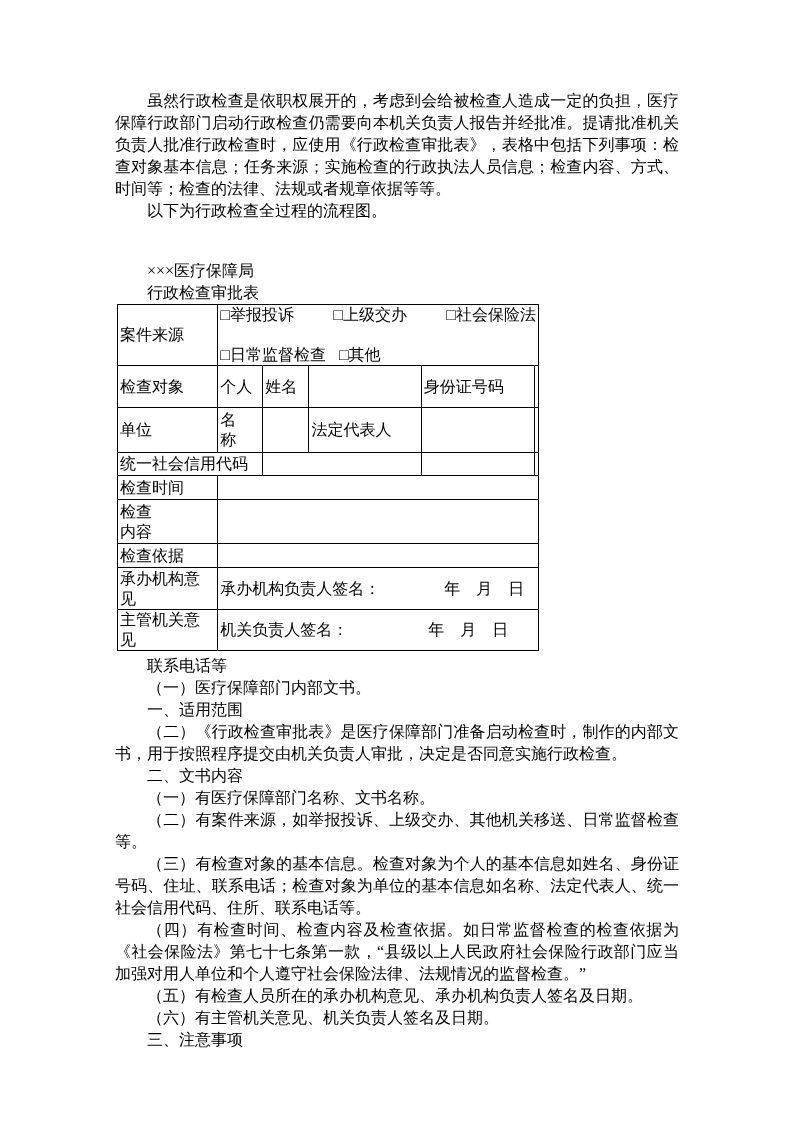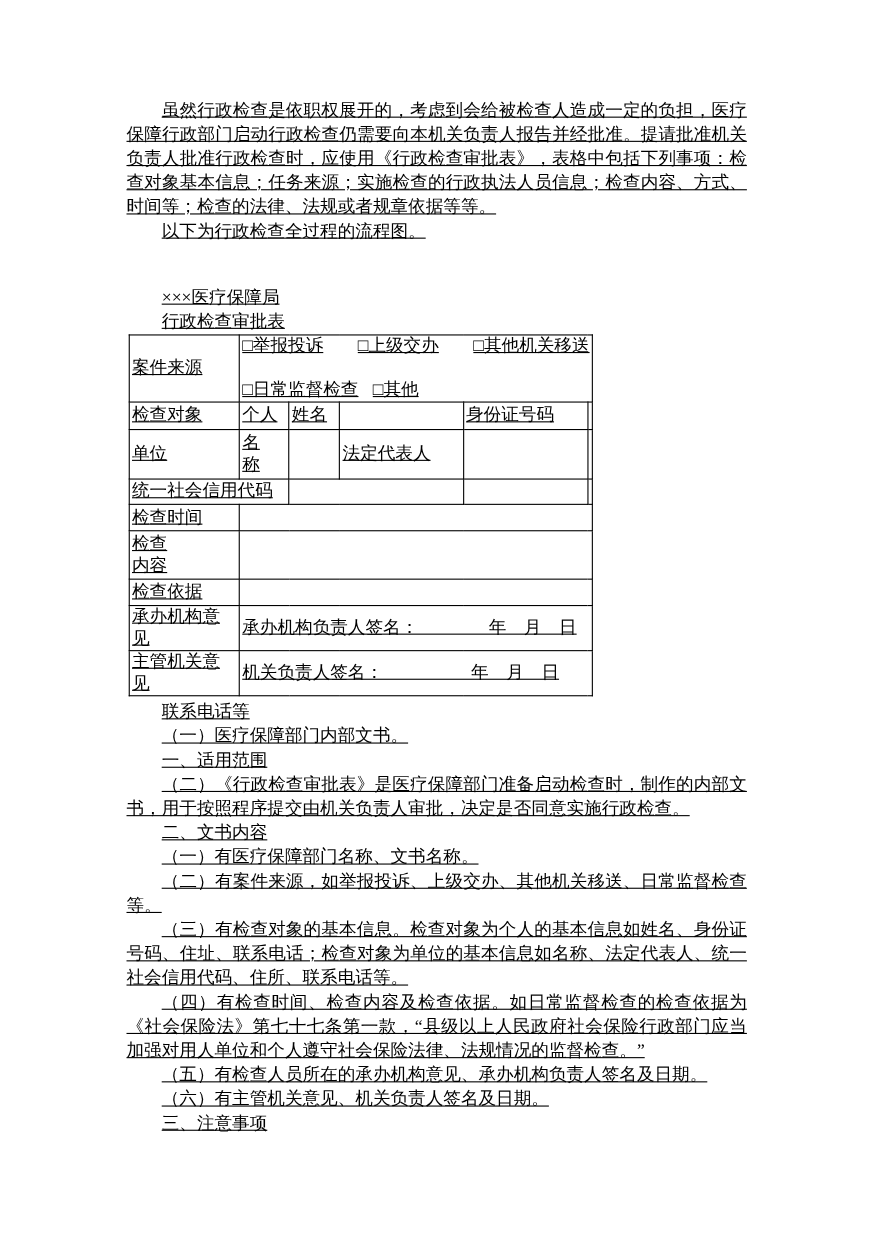--- a/index.html
+++ b/index.html
@@ -6,40 +6,40 @@
   html,body { background:#fff; }
   .page {
     position:relative;
     width:793px; height:1122px;
     background:#ffffff;
     color:#000000;
     font-family:"Liberation Serif","DejaVu Serif",serif;
     font-size:16px; line-height:22px;
     overflow:hidden;
   }
-  .content { padding:90px 114px 0 115px;text-decoration:underline; }
+  .content { padding:90px 114px 0 115px; }
   .para { text-indent:2em; text-align:justify; }
   .form-block { margin-top:38px; }
   .title-line { text-indent:2em; text-align:left; }
   table.form {
     border-collapse:collapse;
     table-layout:fixed;
     width:422px;
     margin-left:2px;
   }
   table.form td {
     border:1px solid #000;
     padding:0 2px;
     vertical-align:middle;
     line-height:20px;
     overflow:hidden;
     text-align:left;
   }
   table.form td.sp { padding:0; }
-  tr.h42{height:42px;} tr.h25{height:25px;} tr.h45{height:45px;}
+  tr.h42{height:42px;} tr.h25{height:42px;} tr.h45{height:45px;}
   tr.h23{height:23px;} tr.h24{height:24px;} tr.h44{height:44px;}
   .pre { white-space:pre-line; }
   .oline1 { display:flex; justify-content:space-between; }
   .oline2 { display:flex; gap:13px; align-items:center;margin-top:20px; }
   .sign-line { white-space:nowrap; }
   .notes { margin-top:4px; }
 </style>
 </head>
 <body>
 
@@ -63,21 +63,21 @@
             <col style="width:4px">
         </colgroup>
 
         <tbody>
             <tr class="h42">
           <td>案件来源</td>
           <td colspan="5">
             <div class="oline1">
               <span>□举报投诉</span>
               <span>□上级交办</span>
-              <span>□其他机关移送</span>
+              <span>□社会保险法</span>
             </div>
             <div class="oline2">
               <span>□日常监督检查</span>
               <span>□其他</span>
             </div>
           </td>
         </tr>
 
         <tr class="h25">
           <td>检查对象</td>

